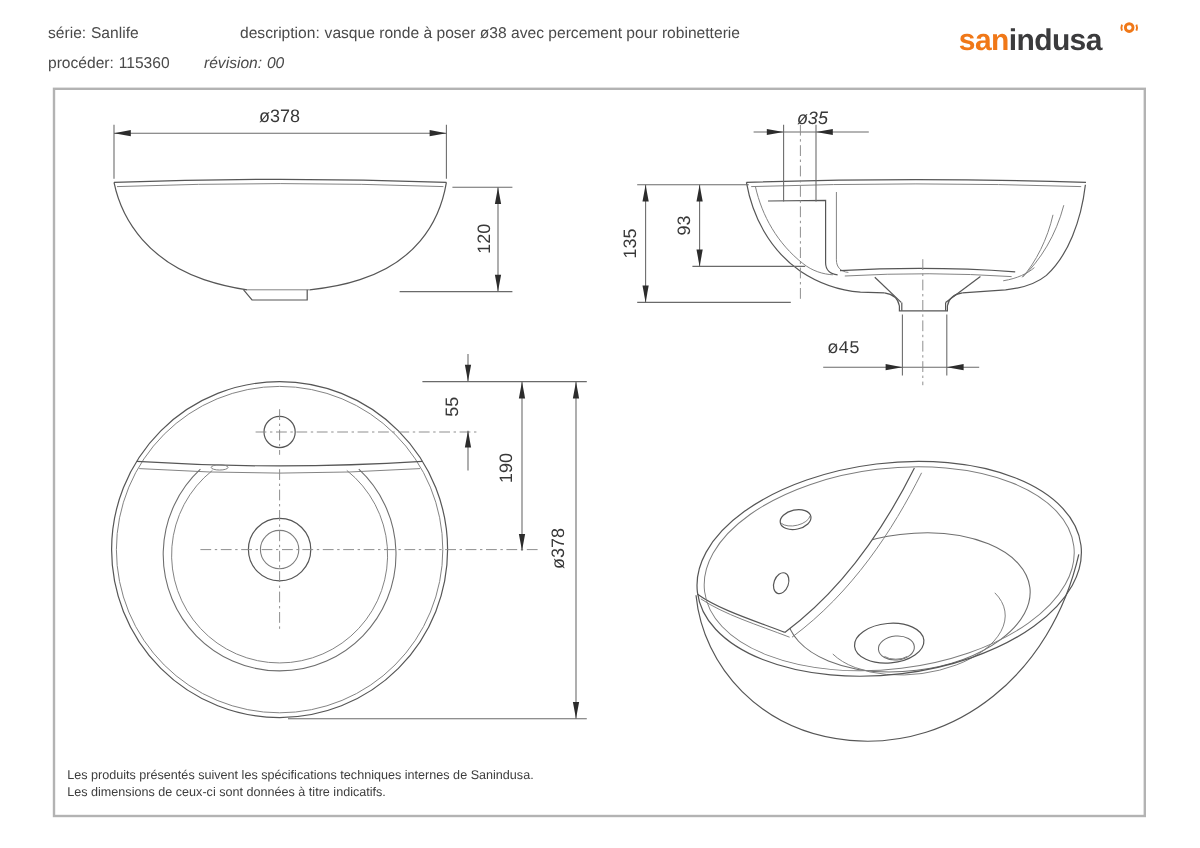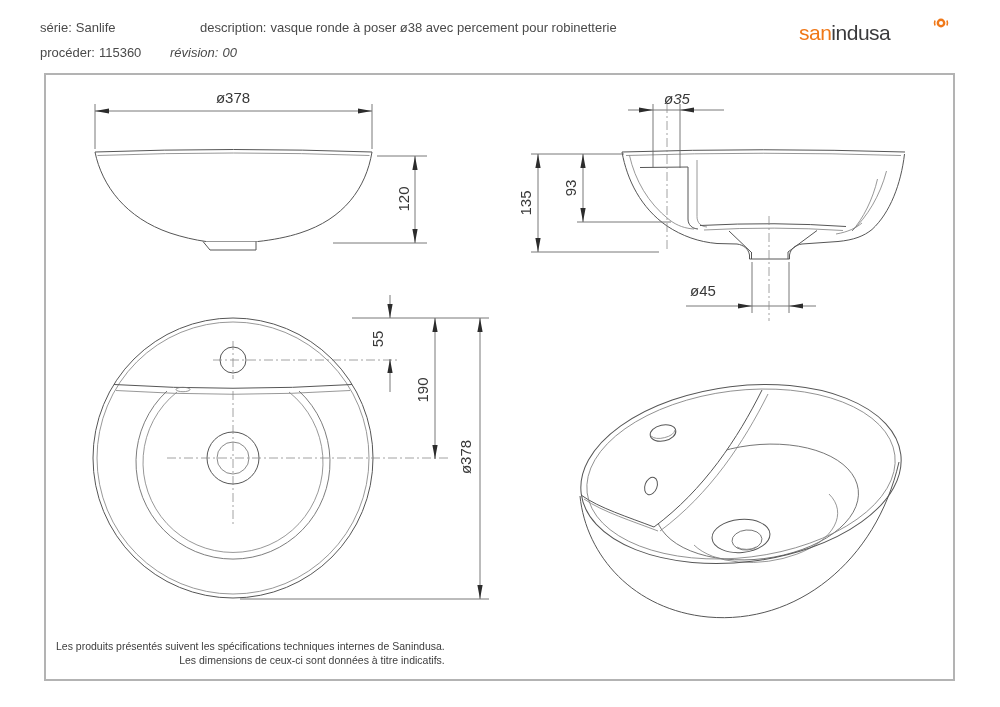--- a/index.html
+++ b/index.html
@@ -3,32 +3,32 @@
 <meta charset="utf-8">
 <style>
   html,body{margin:0;padding:0;background:#fff;}
   body{width:1000px;height:707px;position:relative;overflow:hidden;
        font-family:"Liberation Sans","DejaVu Sans",sans-serif;color:#3d3d3d;}
   .abs{position:absolute;}
   
   .hdr{font-size:13px;color:#4a4a4a;white-space:nowrap;}
   .hdr .lab{margin-right:4px;text-align:center;}
   
-  .logo{font-size:21px;letter-spacing:-0.5px;white-space:nowrap;line-height:1;}
+  .logo{font-size:25px;letter-spacing:-0.5px;white-space:nowrap;line-height:1;font-weight:bold;}
   .logo .p1{color:#F07818;}
   .logo .p2{color:#3b3b3d;}
   
   .frame{left:44px;top:73px;width:907px;height:604px;border:2px solid #b3b3b3;background:#fff;}
   
   svg.sheet{left:0;top:0;width:1000px;height:707px;pointer-events:none;}
   
   .dim{font-size:15px;color:#383838;text-align:center;white-space:nowrap;line-height:16px;}
   .dim.rot{transform:rotate(-90deg);}
   
-  .foot{font-size:10.5px;line-height:13.5px;color:#3d3d3d;white-space:nowrap;text-align:right;}
+  .foot{font-size:10.5px;line-height:13.5px;color:#3d3d3d;white-space:nowrap;}
 </style>
 </head>
 <body>
 
 <div class="abs hdr" style="left:40px;top:20px;">
   <span class="lab">série:</span><span>Sanlife</span>
 </div>
 <div class="abs hdr" style="left:168px;top:20px;margin-left:32px;">
   <span class="lab">description:</span><span>vasque ronde à poser ø38 avec percement pour robinetterie</span>
 </div>
@@ -172,21 +172,21 @@
     <ellipse cx="741" cy="474" rx="155" ry="83.5" transform="rotate(-7 741 474)" stroke="#7d7d7d" stroke-width="0.8"></ellipse>
   </g>
 </svg>
 
 <div class="abs dim" style="left:203px;top:90px;width:60px;">ø378</div>
 <div class="abs dim rot" style="left:374px;top:191px;width:60px;">120</div>
 
 <div class="abs dim" style="left:652px;top:91px;width:50px;font-style:italic;">ø35</div>
 <div class="abs dim rot" style="left:496px;top:195px;width:60px;">135</div>
 <div class="abs dim rot" style="left:541px;top:180px;width:60px;">93</div>
-<div class="abs dim" style="left:678px;top:283px;width:50px;">ø45</div>
+<div class="abs dim" style="left:678px;top:283px;width:50px;font-family:Liberation Mono, monospace;">ø45</div>
 
 <div class="abs dim rot" style="left:348px;top:331px;width:60px;">55</div>
 <div class="abs dim rot" style="left:393px;top:382px;width:60px;">190</div>
 <div class="abs dim rot" style="left:436px;top:449px;width:60px;">ø378</div>
 
 <div class="abs foot" style="left:56px;top:640px;">
   <div>Les produits présentés suivent les spécifications techniques internes de Sanindusa.</div>
   <div>Les dimensions de ceux-ci sont données à titre indicatifs.</div>
 </div>
 

